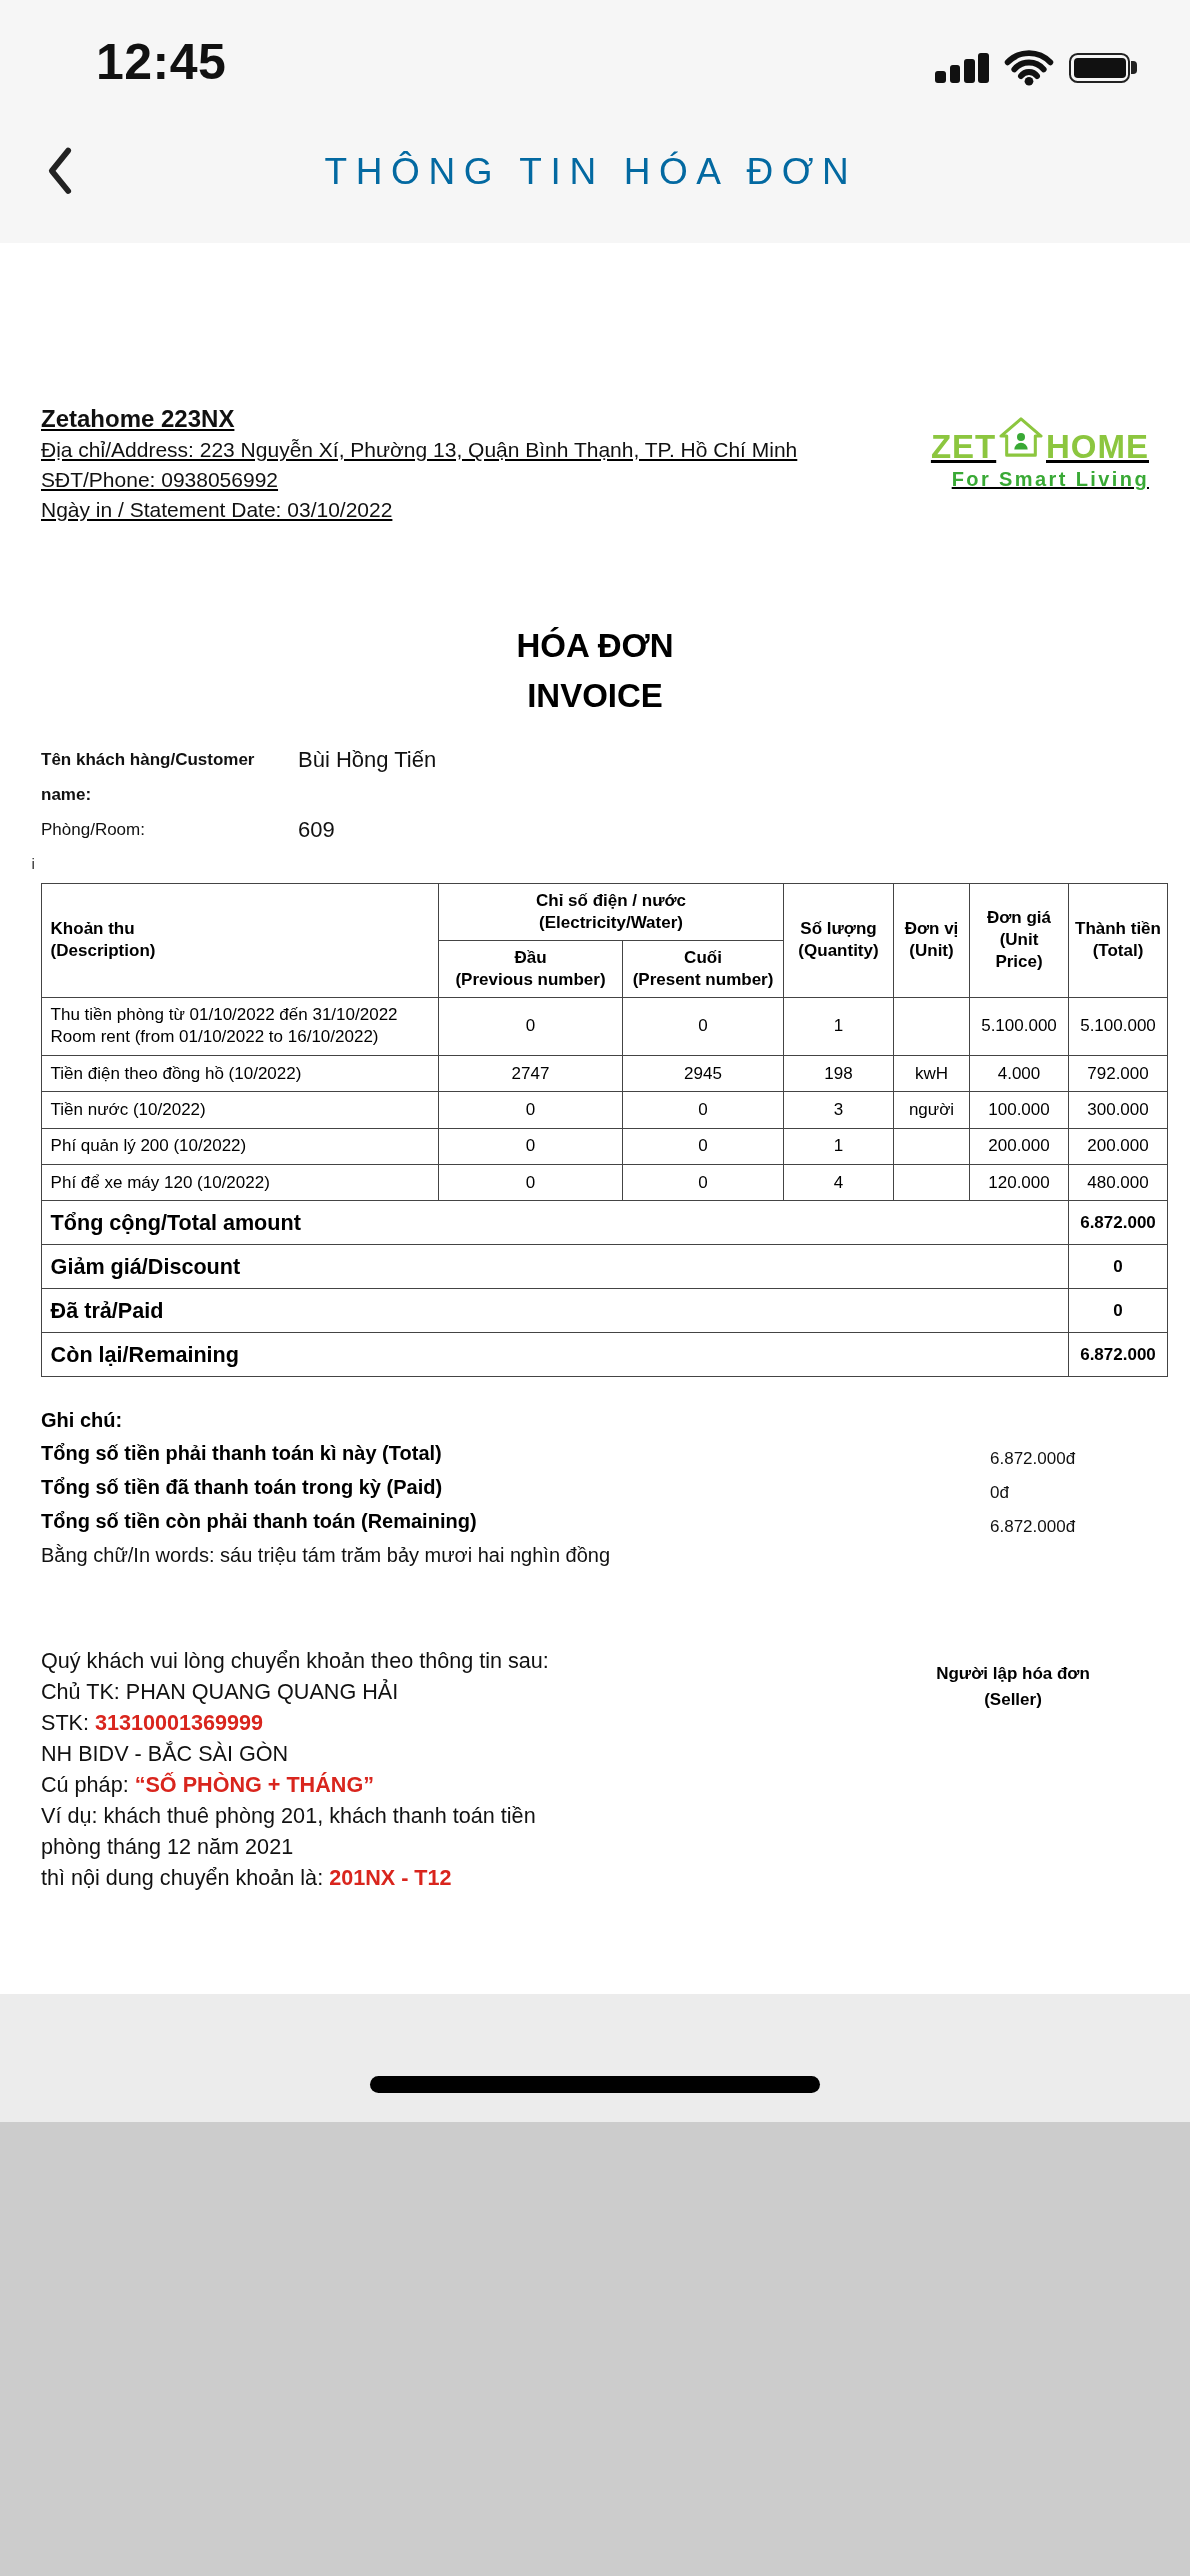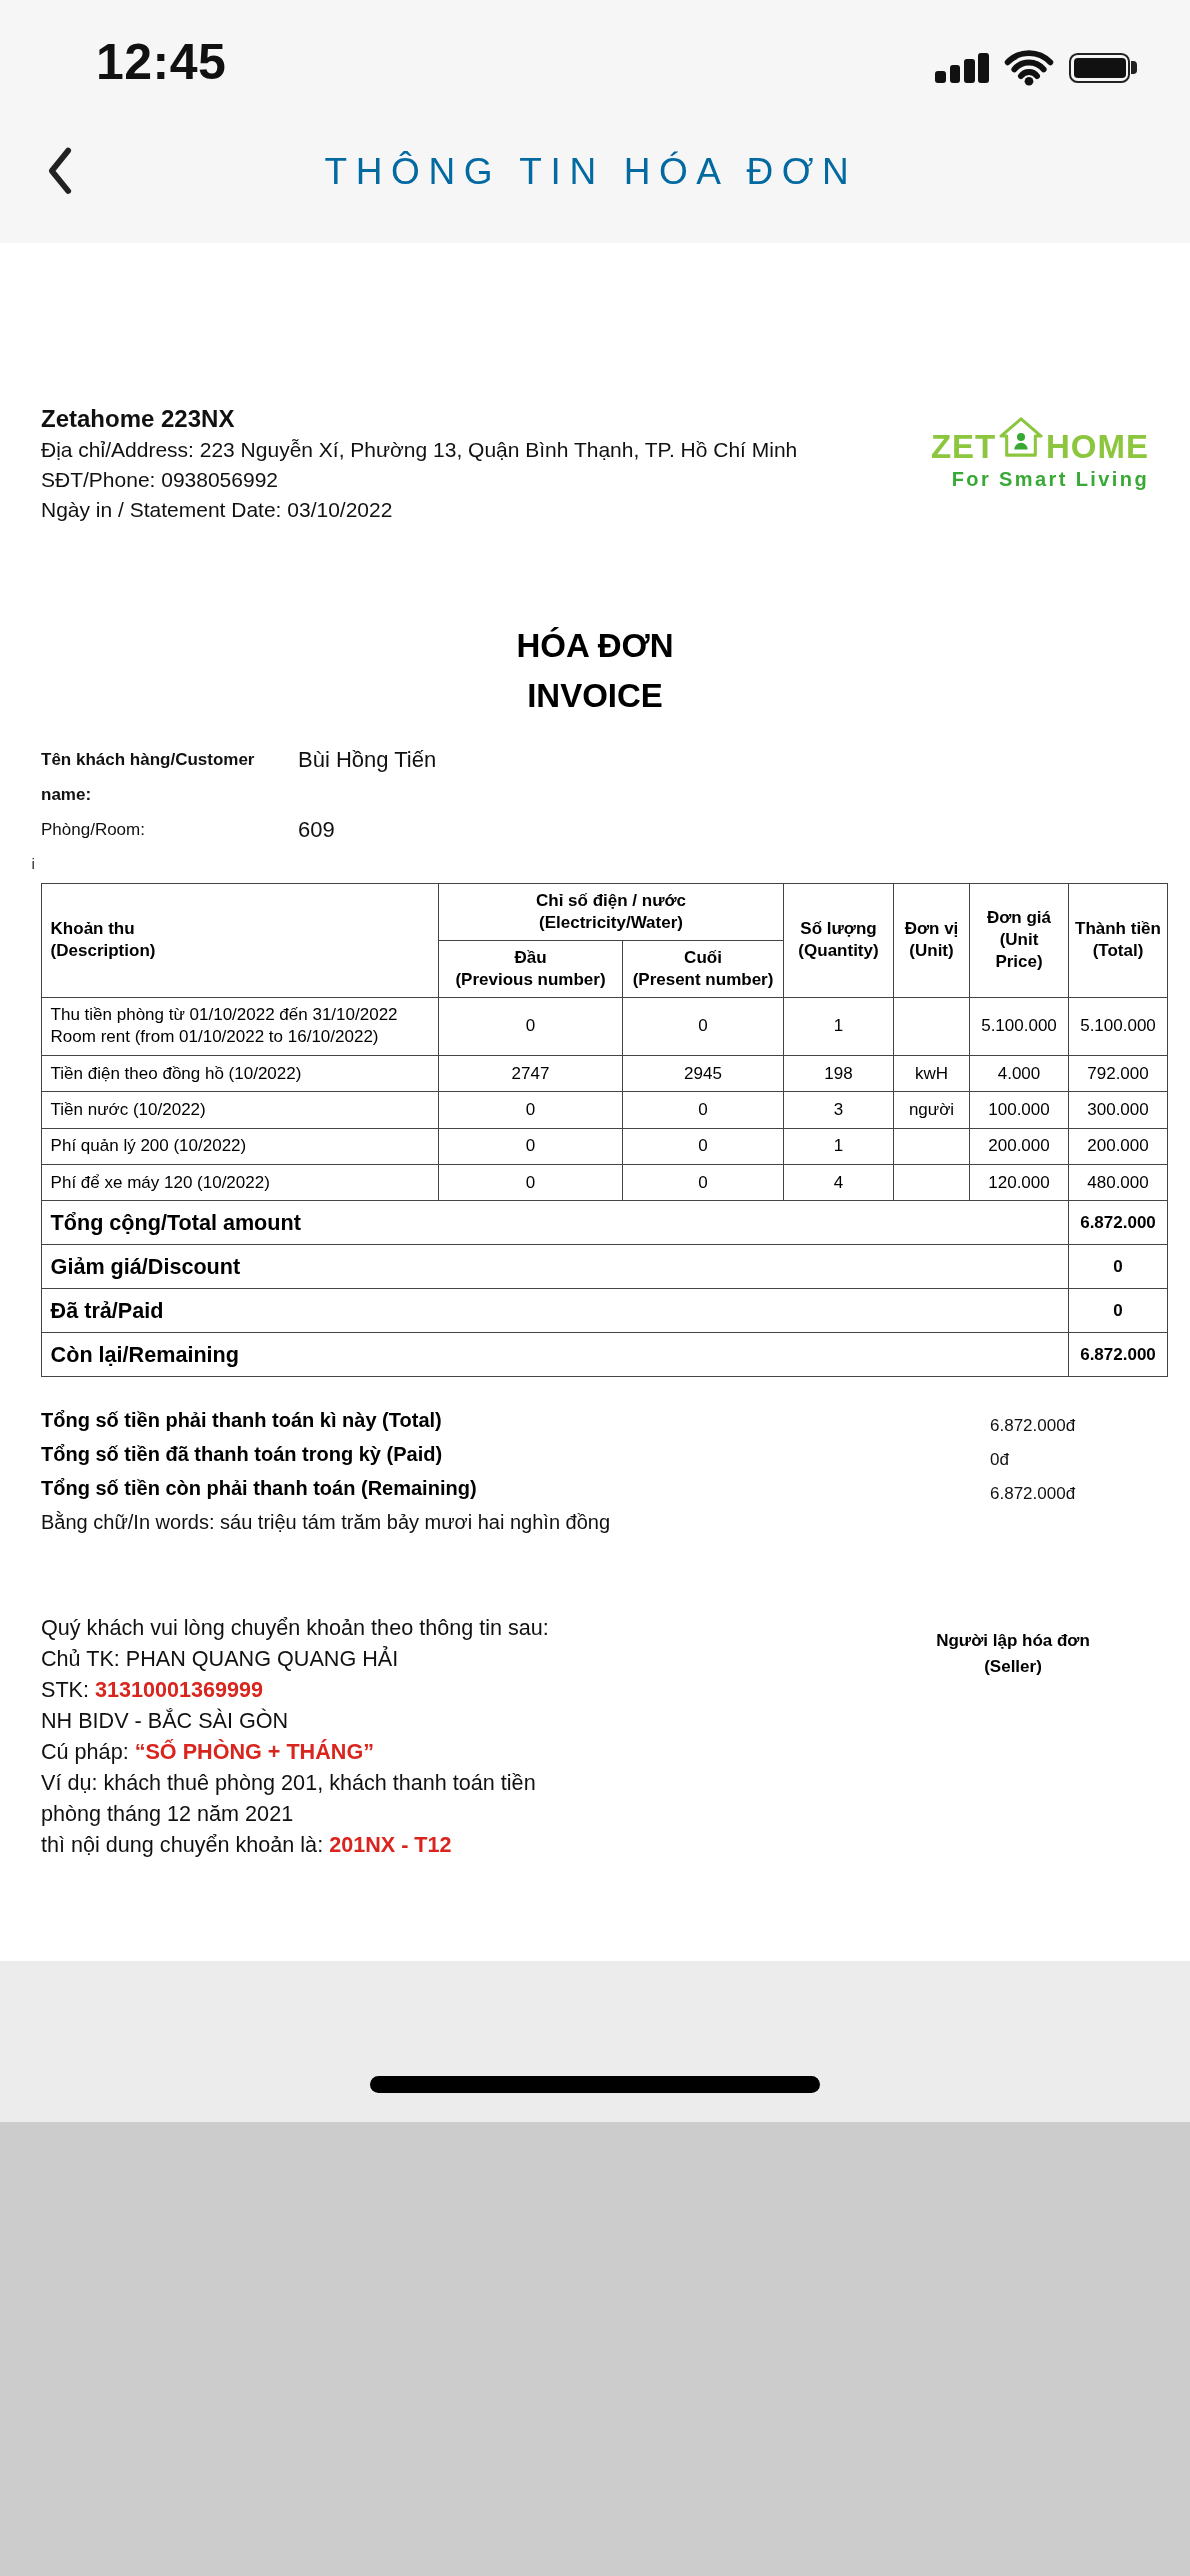--- a/index.html
+++ b/index.html
@@ -28,21 +28,21 @@
   .back-button {
     position:absolute; left:36px; top:50%; transform:translateY(-50%);
     background:none; border:none; cursor:pointer; padding:7.7px;
   }
   .nav-title {
     position:absolute; left:0; right:8px; top:50%; transform:translateY(-50%);
     text-align:center; font-size:37px; font-weight:400; color:#0369a1; letter-spacing:8.6px;
   }
   
   .webview { background:#fff; padding:159px 41px 101px 41px; }
-  .inv-head { display:flex; justify-content:space-between; align-items:flex-start; }
+  .inv-head { display:flex; justify-content:space-between; align-items:flex-start;text-decoration:underline; }
   .company { font-size:21px; color:#111; line-height:30px; max-width:824px; }
   .company-name { font-size:24px; font-weight:700; line-height:33px; }
   .logo { margin-top:5.8px; text-align:right; }
   .logo-row { display:flex; align-items:center; gap:2.9px; justify-content:flex-end; }
   .logo-text { font-size:33px; font-weight:800; color:#8CC63F; letter-spacing:1px;margin-top:20px; }
   .logo-tagline { margin-top:1.9px; font-size:20px; font-weight:700; color:#39A935; letter-spacing:2.4px; text-align:right; }
   .inv-title { margin-top:96px; text-align:center; font-size:33px; font-weight:700; line-height:50px; color:#000; }
   .cust { margin-top:21px; }
   .cust-row { display:flex; line-height:35px; }
   .cust-label { width:257px; font-size:17px; color:#111; }
@@ -269,20 +269,21 @@
           <td class="sum-value">0</td>
         </tr>
         <tr>
           <td colspan="6" class="sum-label">Còn lại/Remaining</td>
           <td class="sum-value">6.872.000</td>
         </tr>
       </tbody>
     </table>
 
     <div class="notes">
+      <div class="notes-heading">Ghi chú:</div>
       <div class="note-row">
         <span class="note-label">Tổng số tiền phải thanh toán kì này (Total)</span>
         <span class="note-value">6.872.000đ</span>
       </div>
       <div class="note-row">
         <span class="note-label">Tổng số tiền đã thanh toán trong kỳ (Paid)</span>
         <span class="note-value">0đ</span>
       </div>
       <div class="note-row">
         <span class="note-label">Tổng số tiền còn phải thanh toán (Remaining)</span>

